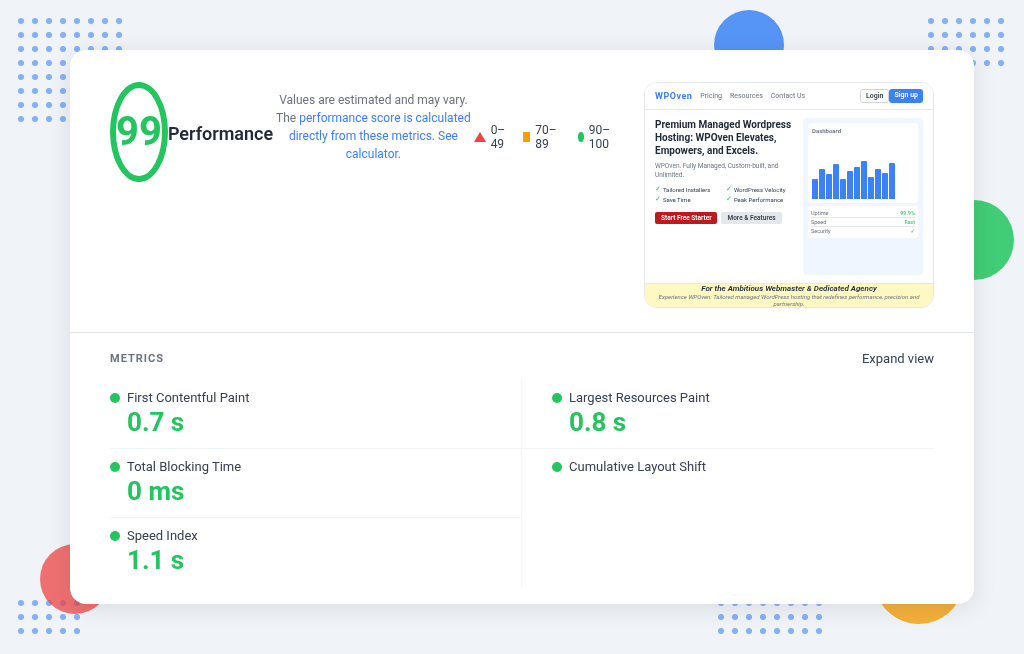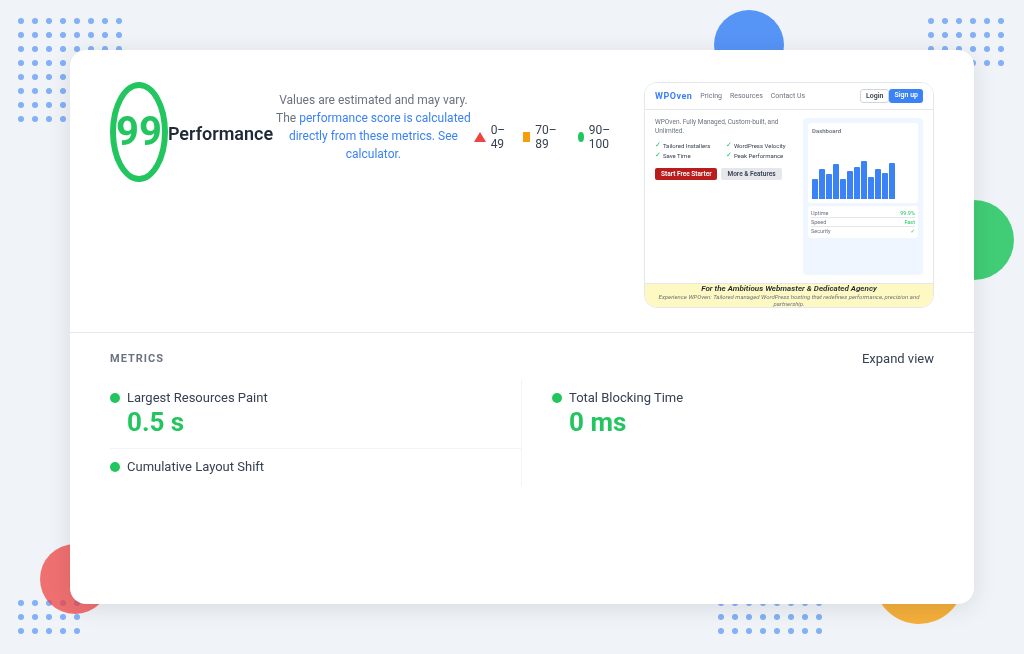--- a/index.html
+++ b/index.html
@@ -664,20 +664,21 @@
             <span>Resources</span>
             <span>Contact Us</span>
           </div>
           <div class="ss-buttons">
             <span class="ss-btn ss-btn-login">Login</span>
             <span class="ss-btn ss-btn-signup">Sign up</span>
           </div>
         </div>
         <div class="ss-body">
           <div class="ss-left">
+            <div class="ss-heading">Premium Managed Wordpress Hosting: WPOven Elevates, Empowers, and Excels.</div>
             <div class="ss-subtext">WPOven. Fully Managed, Custom-built, and Unlimited.</div>
             <div class="ss-checks">
               <div class="ss-check">
                   <span class="ss-check-icon">✓</span>
                   <span>Tailored Installers</span>
                 </div>
               <div class="ss-check">
                   <span class="ss-check-icon">✓</span>
                   <span>WordPress Velocity</span>
                 </div>
@@ -740,41 +741,55 @@
 
   <hr class="divider">
 
   <div class="metrics-section">
     <div class="metrics-header">
       <span class="metrics-title">METRICS</span>
       <a href="#" class="expand-link">Expand view</a>
     </div>
     <div class="metrics-grid">
 
+      <div class="metric-item">
+        <div class="metric-name-row">
+          <div class="metric-dot"></div>
+          <span class="metric-name">First Contentful Paint</span>
+        </div>
+        <div class="metric-value">0.7 s</div>
+      </div>
 
       <div class="metric-item">
         <div class="metric-name-row">
           <div class="metric-dot"></div>
           <span class="metric-name">Largest Resources Paint</span>
         </div>
-        <div class="metric-value">0.5 s</div>
+        <div class="metric-value">0.8 s</div>
       </div>
 
       <div class="metric-item">
         <div class="metric-name-row">
           <div class="metric-dot"></div>
           <span class="metric-name">Total Blocking Time</span>
         </div>
         <div class="metric-value">0 ms</div>
       </div>
 
       <div class="metric-item">
         <div class="metric-name-row">
           <div class="metric-dot"></div>
           <span class="metric-name">Cumulative Layout Shift</span>
         </div>
       </div>
 
+      <div class="metric-item last-item">
+        <div class="metric-name-row">
+          <div class="metric-dot"></div>
+          <span class="metric-name">Speed Index</span>
+        </div>
+        <div class="metric-value">1.1 s</div>
+      </div>
 
     </div>
   </div>
 
 </div>
 
 </body></html>

